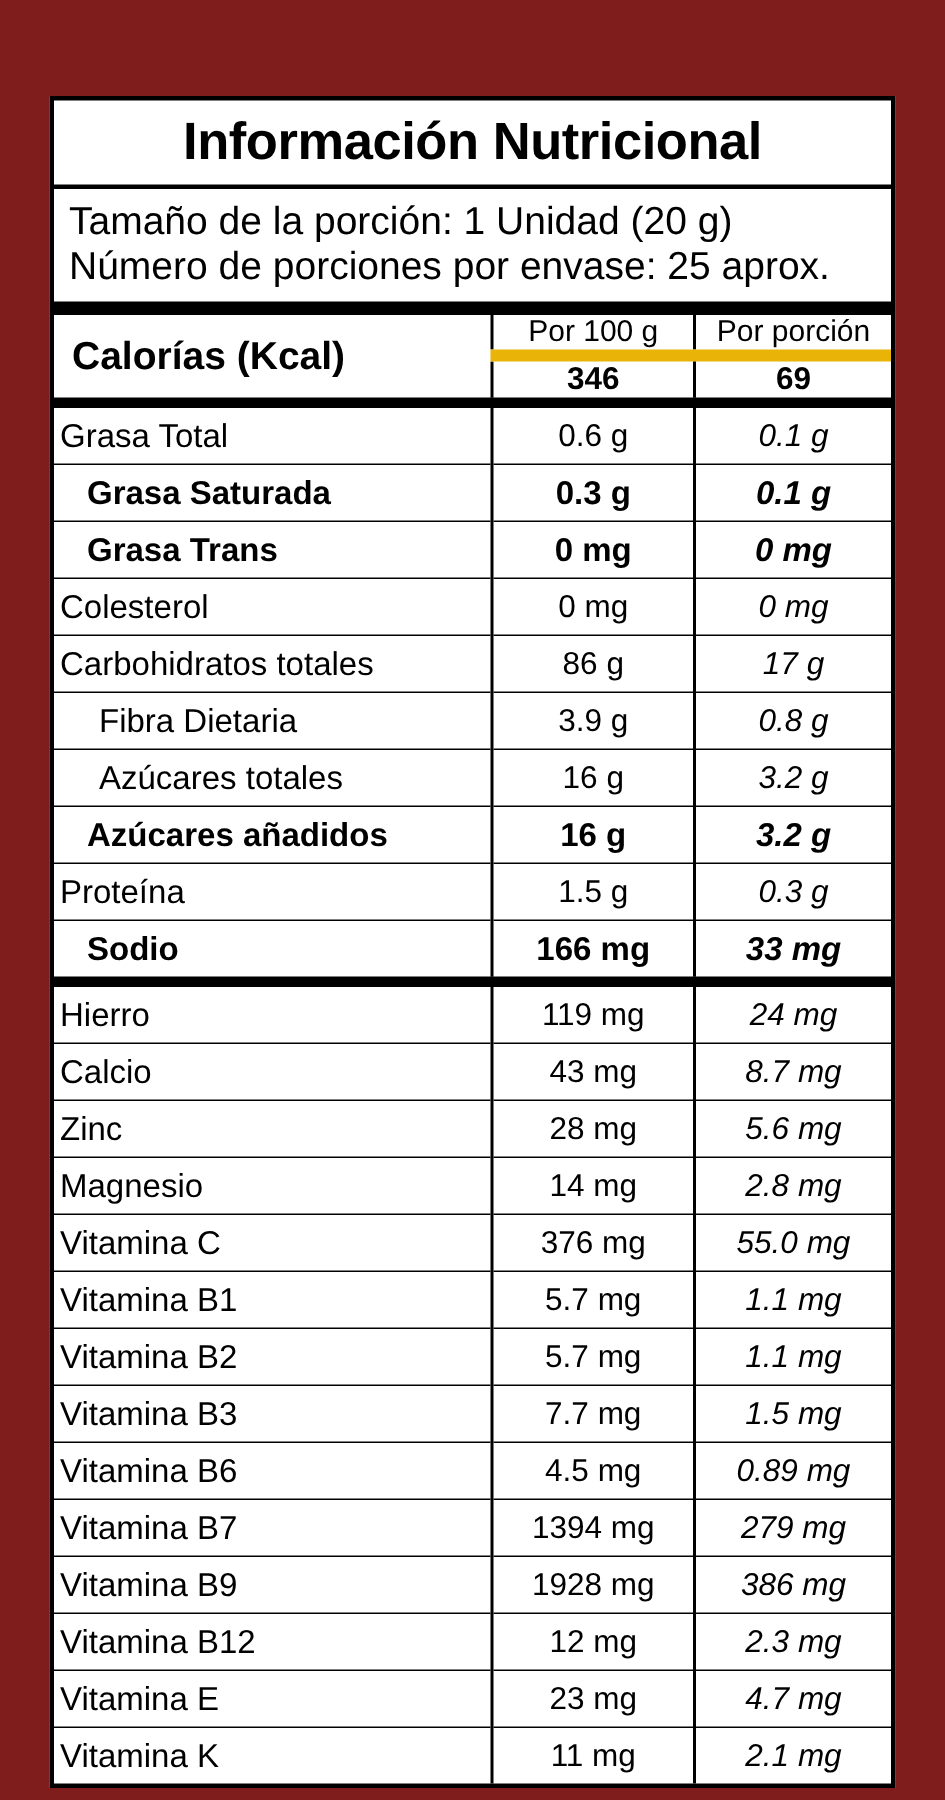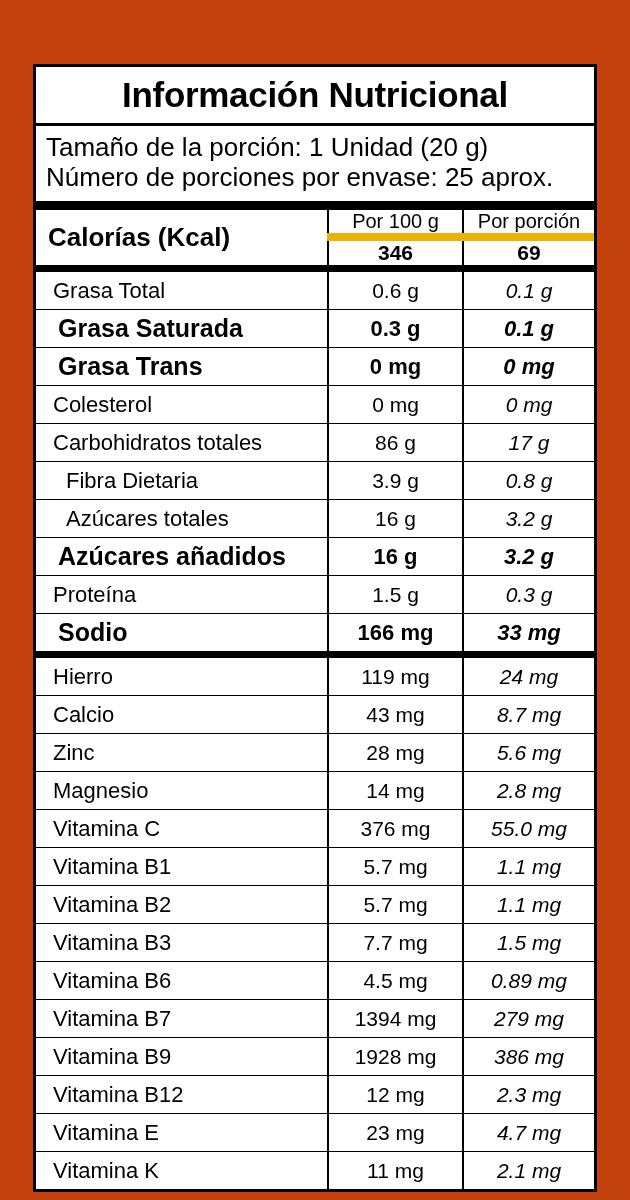--- a/index.html
+++ b/index.html
@@ -11,21 +11,21 @@
     width: 630px;
     height: 1200px;
     font-family: "Liberation Sans", sans-serif;
     color: #000000;
     -webkit-font-smoothing: antialiased;
   }
   .page {
     position: relative;
     width: 630px;
     height: 1200px;
-    background: #c2410c;
+    background: #7f1d1d;
     box-sizing: border-box;
   }
   .panel {
     position: absolute;
     left: 33px;
     top: 64px;
     width: 564px;
     box-sizing: border-box;
     border: 3px solid #000000;
     background: #ffffff;
@@ -94,36 +94,36 @@
     font-size: 0;
     line-height: 0;
   }
 
   tr.data td {
     border-bottom: 1.5px solid #000000;
     height: 37px;
   }
   tr.data td.name {
     font-size: 22px;
-    padding-left: 17px;
+    padding-left: 4px;
     border-right: 2px solid #000000;
     white-space: nowrap;
   }
   tr.data td.name.ind1 { padding-left: 30px; }
   tr.data td.name.ind2 { padding-left: 22px; }
   tr.data td.val {
     font-size: 21px;
     text-align: center;
     border-right: 2px solid #000000;
   }
   tr.data td.val.last { border-right: none; font-style: italic; }
   tr.data.bold td.name,
   tr.data.bold td.val {
     font-weight: bold;
-    font-size: 25px;
+    font-size: 22px;
   }
   tr.data.bold td.val { font-size: 22px; }
   tr.data.nobottom td { border-bottom: none; }
 
   .micro td.name { font-size: 21px; }
   .micro td.val { font-size: 20px; }
 </style>
 </head>
 <body>
 

